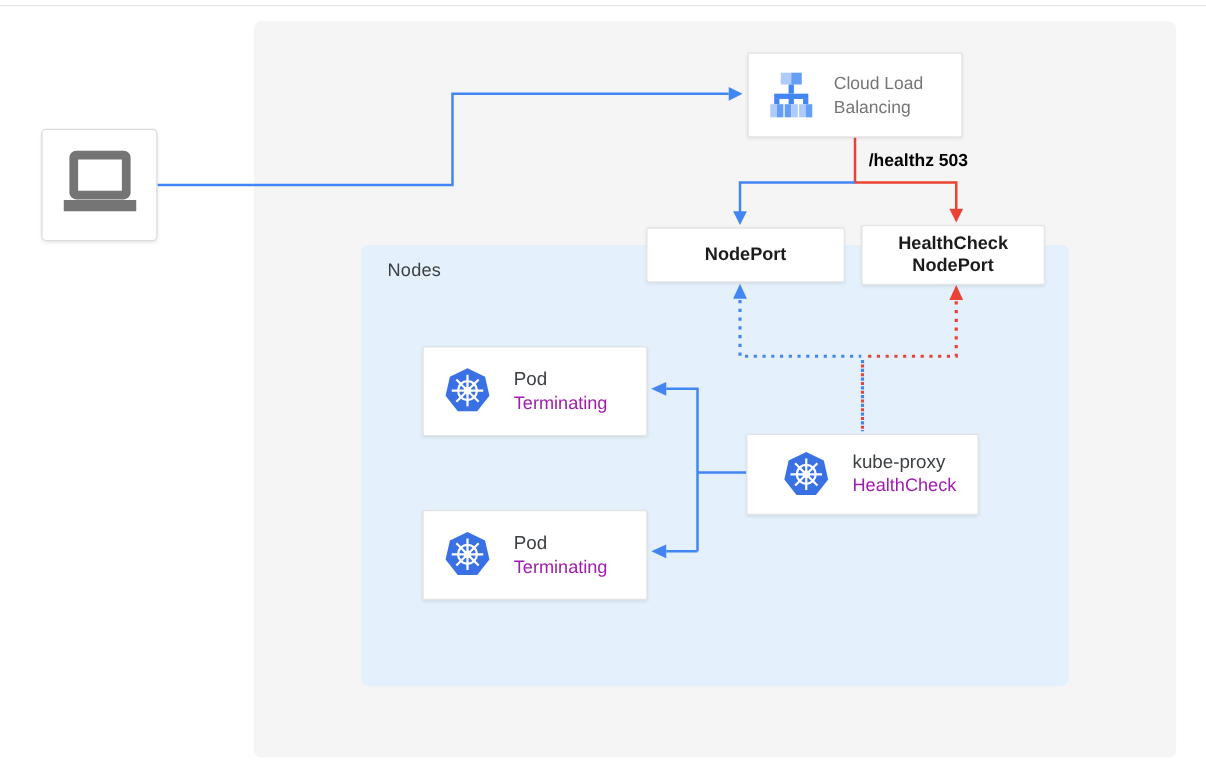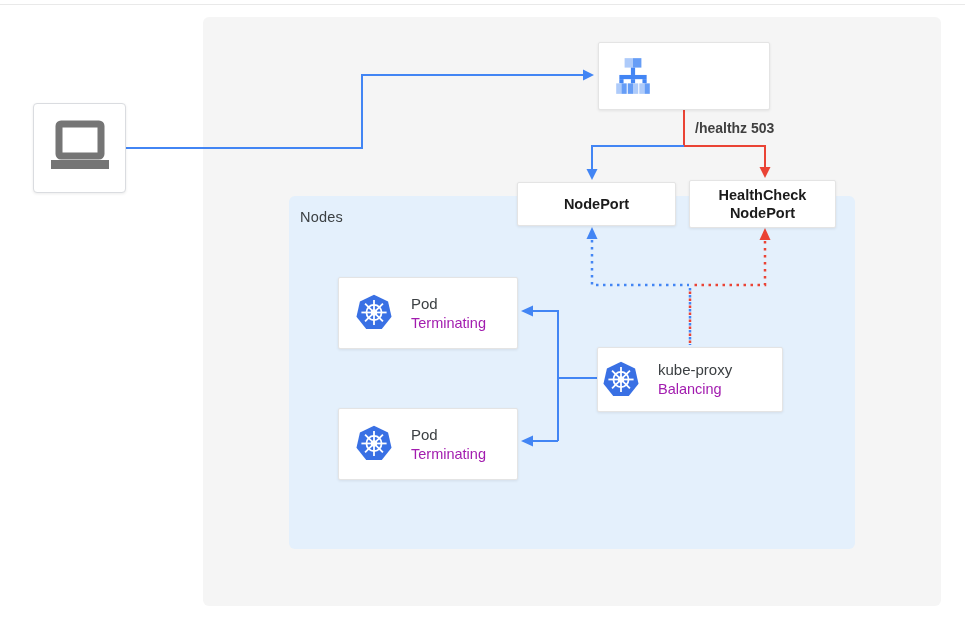--- a/index.html
+++ b/index.html
@@ -15,21 +15,21 @@
   .panel {
     position: absolute; left: 203px; top: 17px; width: 738px; height: 589px;
     background: #f5f5f5; border-radius: 6px;
   }
 
   .nodes-group {
     position: absolute; left: 289px; top: 196px; width: 566px; height: 353px;
     background: #e4f0fc; border-radius: 6px;
   }
   .nodes-label {
-    position: absolute; left: 300px; top: 209px;
+    position: absolute; left: 310px; top: 209px;
     font-size: 14.5px; color: #3c4043; letter-spacing: 0.2px;
   }
 
   .card {
     position: absolute; background: #ffffff;
     border: 1px solid #e4e4e4; border-radius: 2px;
     box-shadow: 0 1px 3px rgba(0,0,0,0.08);
     display: flex; align-items: center;
   }
 
@@ -43,30 +43,30 @@
   .nodeport-card { left: 517px; top: 182px; width: 159px; height: 44px;
     justify-content: center; }
   .hc-card { left: 689px; top: 180px; width: 147px; height: 48px;
     justify-content: center; }
   .port-label { font-size: 14.5px; font-weight: bold; color: #1b1b1b;
     text-align: center; line-height: 18px; width: 120px; }
 
   .pod-card { width: 180px; height: 72px; left: 338px; padding-left: 14px; }
   .pod-card.pod-1 { top: 277px; }
   .pod-card.pod-2 { top: 408px; }
-  .kproxy-card { left: 597px; top: 347px; width: 186px; height: 65px; padding-left: 2px; }
+  .kproxy-card { left: 597px; top: 347px; width: 186px; height: 65px; padding-left: 26px; }
 
   .k8s-icon { width: 42px; height: 42px; flex: 0 0 42px; }
   .card-text { margin-left: 16px; }
   .card-title { font-size: 15px; color: #3c4043; line-height: 20px; }
   .card-sub { font-size: 14.5px; color: #a21caf; line-height: 19px; }
 
   .healthz-label {
     position: absolute; left: 695px; top: 120px;
-    font-size: 14px; font-weight: bold; color: #404040;
+    font-size: 14px; font-weight: bold; color: #000000;
   }
 
   .connector-layer { position: absolute; left: 0; top: 0; width: 965px; height: 623px; pointer-events: none; }
 </style>
 </head>
 <body>
 
 <div class="stage">
 
   <div class="top-rule"></div>
@@ -132,20 +132,21 @@
       <rect x="7" y="23" width="4" height="4" fill="#4285f4"></rect>
       <rect x="18" y="23" width="4" height="4" fill="#4285f4"></rect>
       <rect x="29" y="23" width="4" height="4" fill="#4285f4"></rect>
       <rect x="4" y="27" width="5" height="10" fill="#aecbfa"></rect>
       <rect x="9" y="27" width="5" height="10" fill="#669df6"></rect>
       <rect x="15" y="27" width="5" height="10" fill="#669df6"></rect>
       <rect x="20" y="27" width="5" height="10" fill="#aecbfa"></rect>
       <rect x="26" y="27" width="5" height="10" fill="#aecbfa"></rect>
       <rect x="31" y="27" width="5" height="10" fill="#669df6"></rect>
     </svg>
+    <div class="label">Cloud Load Balancing</div>
   </div>
 
   <div class="healthz-label">/healthz 503</div>
 
   <div class="card nodeport-card">
     <div class="port-label">NodePort</div>
   </div>
 
   <div class="card hc-card">
     <div class="port-label">HealthCheck NodePort</div>
@@ -194,17 +195,17 @@
         <circle cx="20" cy="19.5" r="7.2" fill="none"></circle>
         <line x1="20" y1="7.5" x2="20" y2="31.5"></line>
         <line x1="8" y1="19.5" x2="32" y2="19.5"></line>
         <line x1="11.5" y1="11" x2="28.5" y2="28"></line>
         <line x1="28.5" y1="11" x2="11.5" y2="28"></line>
       </g>
       <circle cx="20" cy="19.5" r="3" fill="#ffffff"></circle>
     </svg>
     <div class="card-text">
       <div class="card-title">kube-proxy</div>
-      <div class="card-sub">Balancing</div>
+      <div class="card-sub">HealthCheck</div>
     </div>
   </div>
 
 </div>
 
 </body></html>

